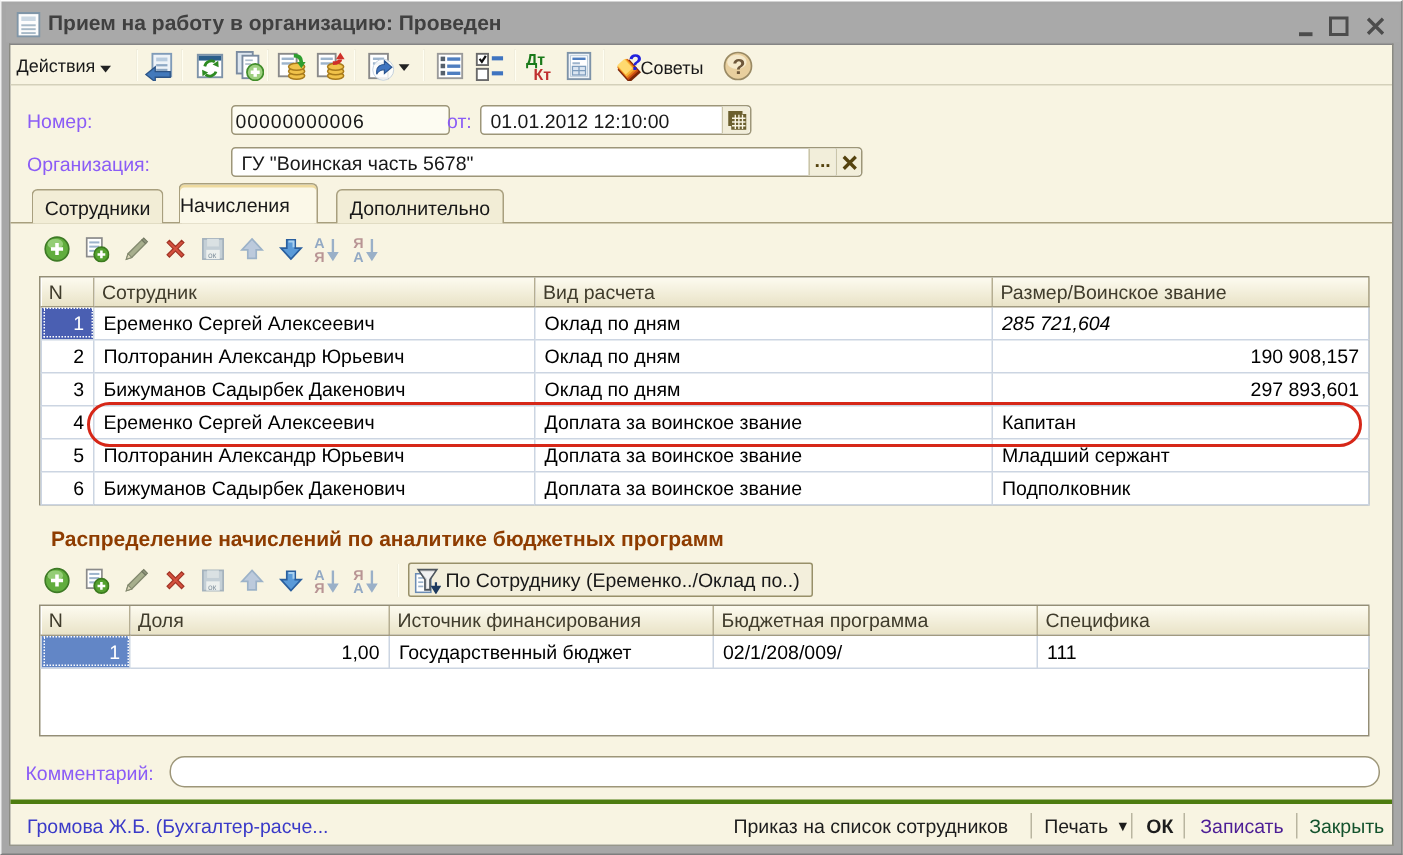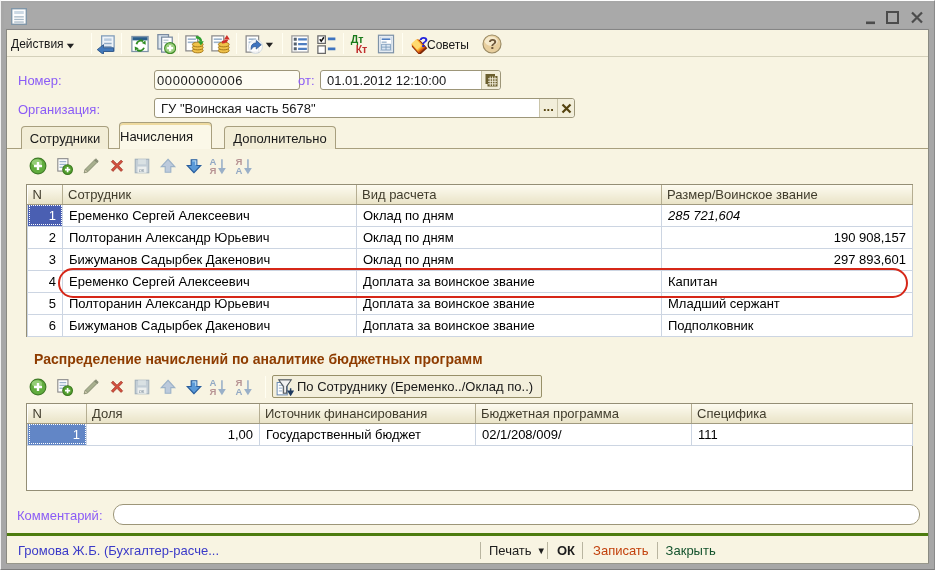--- a/index.html
+++ b/index.html
@@ -27,20 +27,21 @@
 <body>
 <div id="outer">
   <div id="titlebar">
     <svg class="abs" style="left:7px;top:5px" width="16" height="17" viewBox="0 0 16 17">
       <rect x="0.7" y="0.7" width="14.6" height="15.6" fill="#fdfdfd" stroke="#8096a8" stroke-width="1.4"></rect>
       <rect x="3.2" y="3" width="9.6" height="3" fill="#ccd9e4"></rect>
       <rect x="3.2" y="8.2" width="9.6" height="1.3" fill="#a8bac8"></rect>
       <rect x="3.2" y="10.8" width="9.6" height="1.3" fill="#a8bac8"></rect>
       <rect x="3.2" y="13.4" width="9.6" height="1.3" fill="#a8bac8"></rect>
     </svg>
+    <div class="abs" style="left:28px;top:4px;font-size:14px;font-weight:bold;color:#404040;">Прием на работу в организацию: Проведен</div>
     <svg class="abs" style="left:858px;top:6px" width="68" height="18" viewBox="0 0 68 18">
       <rect x="4" y="12.5" width="9" height="2.6" fill="#4c4c4c"></rect>
       <rect x="25" y="3" width="11" height="11" fill="none" stroke="#4c4c4c" stroke-width="2"></rect>
       <path d="M50 3.5 L60 13.5 M60 3.5 L50 13.5" stroke="#4c4c4c" stroke-width="2.2"></path>
     </svg>
   </div>
   <div class="abs" style="left:5px;top:28px;width:923px;height:1px;background:#858585;"></div>
   <div class="abs" style="left:5px;top:28px;width:1px;height:535px;background:#8a8a82;"></div>
   <div class="abs" style="left:927px;top:28px;width:1px;height:535px;background:#8a8a82;"></div>
   <div class="abs" style="left:5px;top:562px;width:923px;height:1px;background:#97978b;"></div>
@@ -368,24 +369,25 @@
               <td style="text-align:left;">111</td>
             </tr>
           </tbody>
         </table>
     </div>
     <div class="lbl" style="left:10px;top:478px;">Комментарий:</div>
     <div class="fld" style="left:106px;top:474px;width:807px;height:21px;border-radius:10px;"></div>
     <div class="abs" style="left:0;top:503px;width:921px;height:30px;border-top:3px solid #4d7c0f;">
       <div class="abs" style="left:11px;top:7px;color:#3a3ac8;">Громова Ж.Б. (Бухгалтер-расче...</div>
       <div id="btnbar" class="abs" style="left:473px;top:0;height:29px;display:flex;align-items:center;">
+          <div style="padding:0 15px 0 9px;font-weight:normal;font-size:13px;white-space:nowrap;color:#1d1d1d;">Приказ на список сотрудников</div>
           <div style="width:1px;height:17px;background:#b9b5a0;"></div>
           <div style="padding:0 1px 0 8px;font-weight:normal;font-size:13px;white-space:nowrap;color:#1d1d1d;text-align:center;">Печать<span style="font-size:9.5px;position:relative;top:-1px;margin-left:5px;">▼</span></div>
           <div style="width:1px;height:17px;background:#b9b5a0;"></div>
           <div style="padding:0 7px 0 9px;font-weight:bold;font-size:13px;white-space:nowrap;color:#1d1d1d;">ОК</div>
           <div style="width:1px;height:17px;background:#b9b5a0;"></div>
-          <div style="padding:0 8px 0 10px;font-weight:normal;font-size:13px;white-space:nowrap;color:#c2410c;">Записать</div>
+          <div style="padding:0 8px 0 10px;font-weight:normal;font-size:13px;white-space:nowrap;color:#4c1d95;">Записать</div>
           <div style="width:1px;height:17px;background:#b9b5a0;"></div>
           <div style="padding:0 4px 0 8px;font-weight:normal;font-size:13px;white-space:nowrap;color:#14532d;">Закрыть</div>
         </div>
     </div>
   </div>
 </div>
 
 </body></html>

